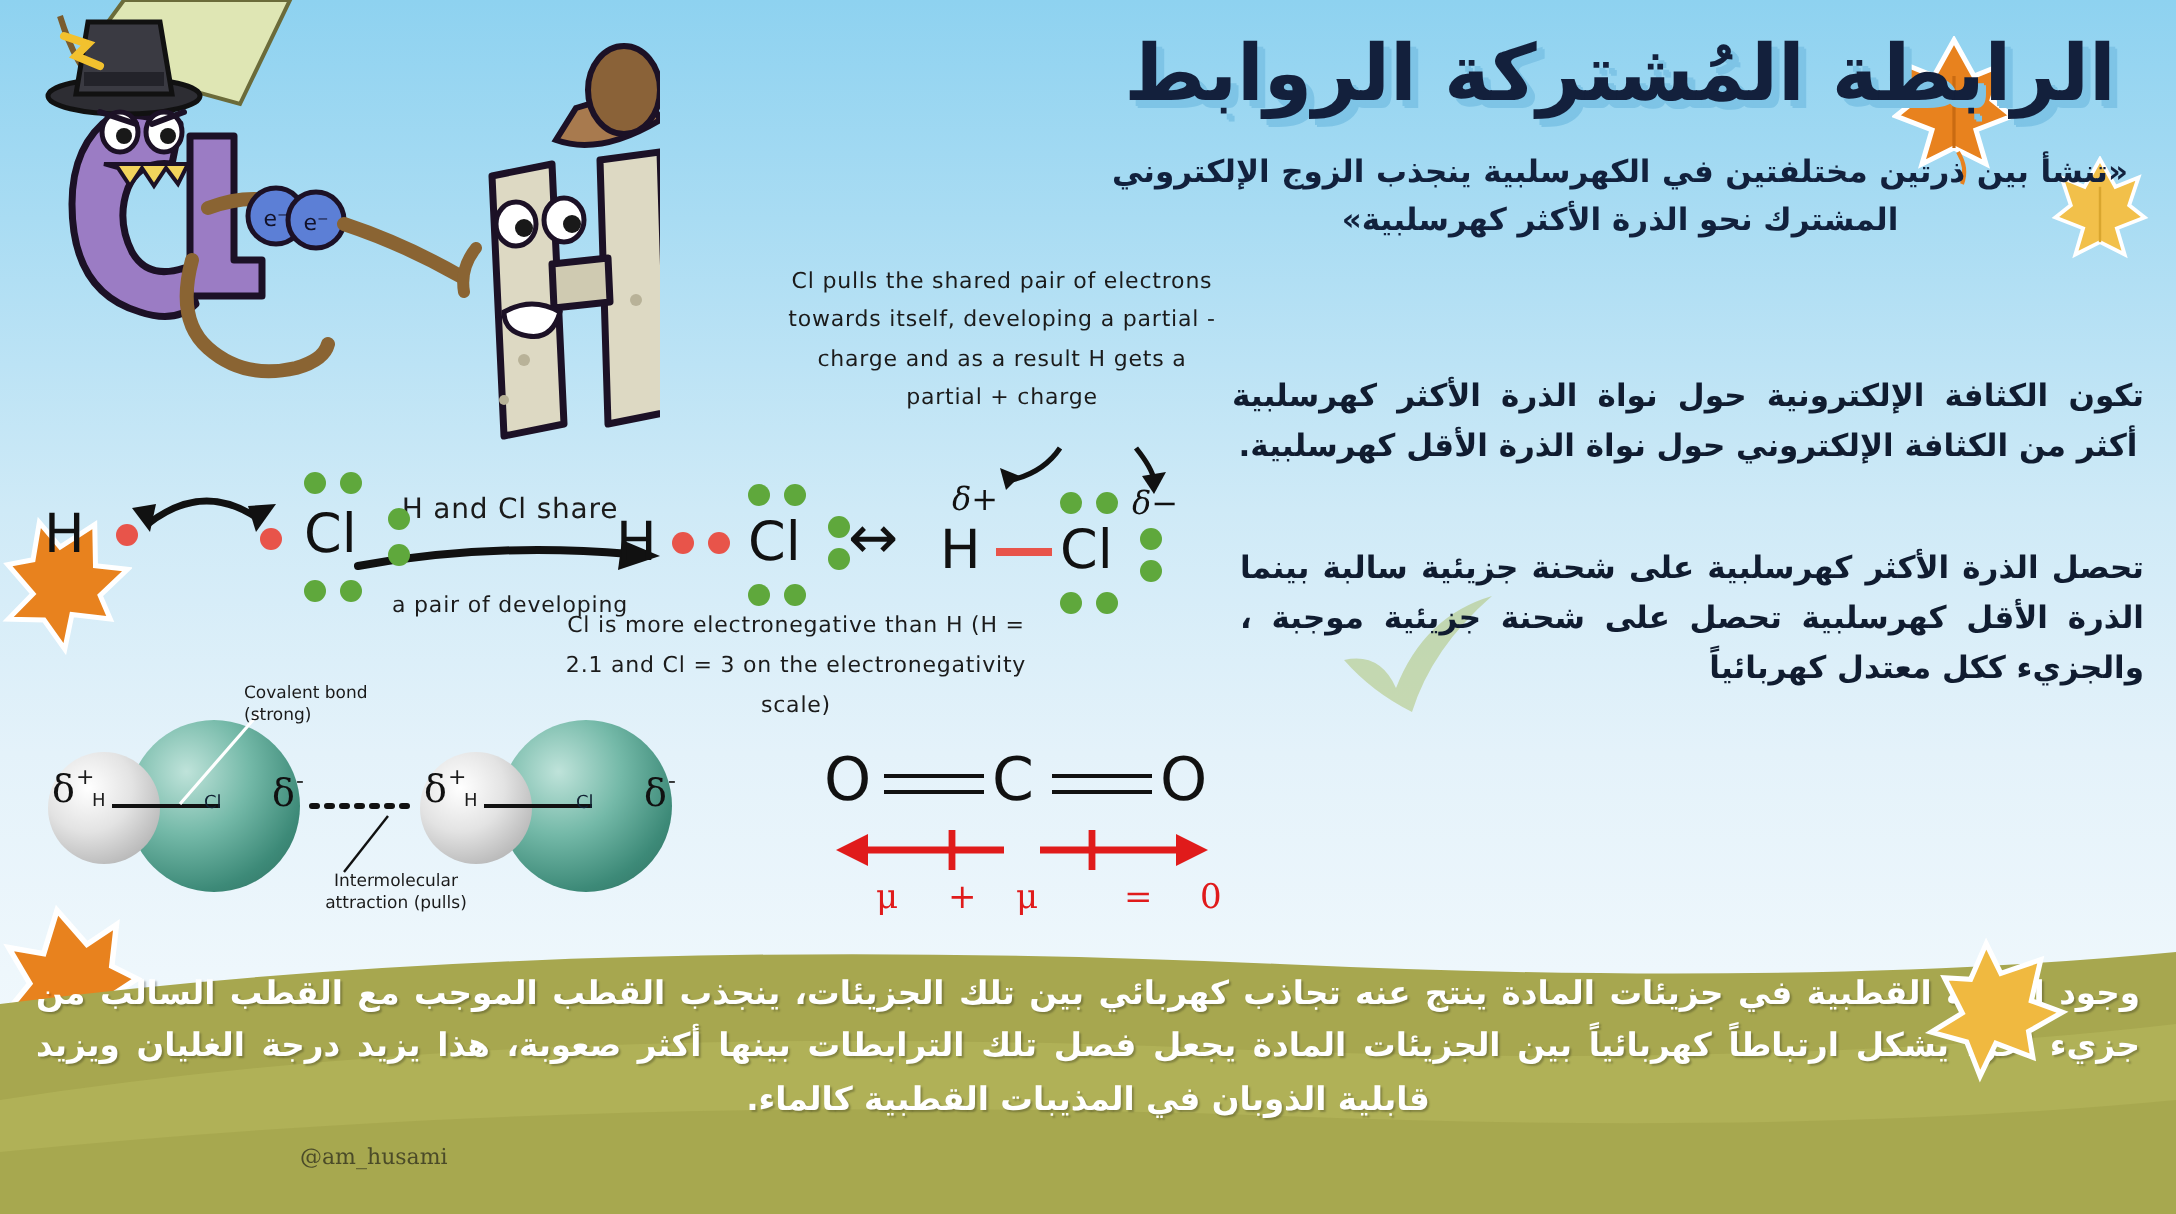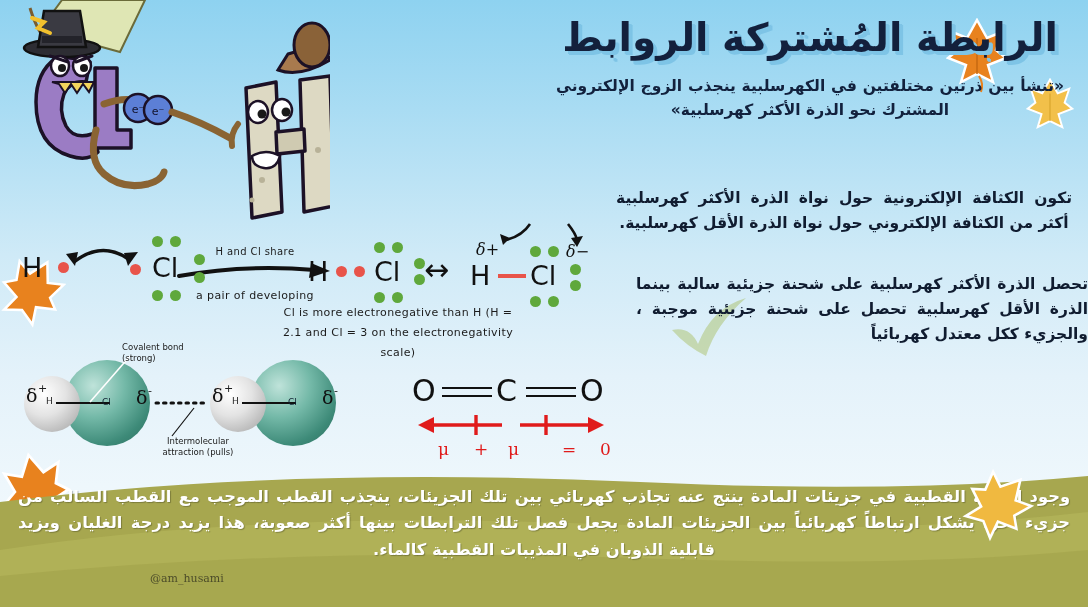--- a/index.html
+++ b/index.html
@@ -30,21 +30,21 @@
     font-family:"DejaVu Sans", sans-serif;
     font-size:15.5px;color:#12213d;line-height:1.55;font-weight:600;
   }
   
   .ar-para{
     position:absolute;direction:rtl;text-align:justify;
     font-family:"DejaVu Sans", sans-serif;
     color:#101c30;font-size:15.5px;line-height:1.62;font-weight:600;
   }
   #para-1{right:16px;top:186px;width:456px;text-align-last:center;}
-  #para-2{right:0;top:272px;width:452px;margin-left:29px;}
+  #para-2{right:16px;top:272px;width:452px;margin-left:29px;}
   #para-3{right:16px;top:378px;width:452px;}
   
   .hand{
     position:absolute;
     font-family:"DejaVu Sans", sans-serif;
     color:#1b1b1b;text-align:center;line-height:1.75;
     letter-spacing:0.4px;
   }
   #note-cl-pulls{left:388px;top:131px;width:226px;font-size:11px;}
   #note-electroneg{left:282px;top:303px;width:232px;font-size:11px;line-height:1.8;}
@@ -193,23 +193,24 @@
   </svg>
 
   <div id="title-block">
     <h1 id="main-title">الرابطة المُشتركة الروابط</h1>
     <p id="title-quote">«تنشأ بين ذرتين مختلفتين  في الكهرسلبية ينجذب الزوج الإلكتروني المشترك نحو الذرة الأكثر كهرسلبية»</p>
   </div>
 
   <div class="ar-para" id="para-1">تكون الكثافة الإلكترونية حول نواة الذرة الأكثر كهرسلبية أكثر من الكثافة الإلكتروني حول نواة الذرة الأقل كهرسلبية.</div>
   <div class="ar-para" id="para-2">تحصل الذرة الأكثر كهرسلبية على شحنة جزيئية سالبة بينما الذرة الأقل كهرسلبية تحصل على شحنة جزيئية موجبة ، والجزيء ككل معتدل كهربائياً</div>
 
+  <div class="hand" id="note-cl-pulls">Cl pulls the shared pair of electrons towards itself, developing a partial - charge and as a result H gets a partial + charge</div>
 
   <div style="position:absolute;left:172px;top:243px;width:166px;">
-    <div class="hand" style="position:static;font-size:10px;">H and Cl share</div>
+    <div class="hand" style="position:static;font-size:14px;">H and Cl share</div>
     <svg width="160" height="22" viewBox="0 0 160 22" style="display:block;margin:1px auto 0;">
       <path d="M4 14 Q70 2 140 8" stroke="#111" stroke-width="4" fill="none" stroke-linecap="round"></path>
       <path d="M136 1 L155 9 L134 16 Z" fill="#111"></path>
     </svg>
     <div class="hand" style="position:static;font-size:11px;margin-top:2px;">a pair of developing</div>
   </div>
 
   <div class="hand" id="note-electroneg">Cl is more electronegative than H (H = 2.1 and Cl = 3 on the electronegativity scale)</div>
 
   <div class="lewis" style="left:16px;top:232px;width:160px;height:70px;">

